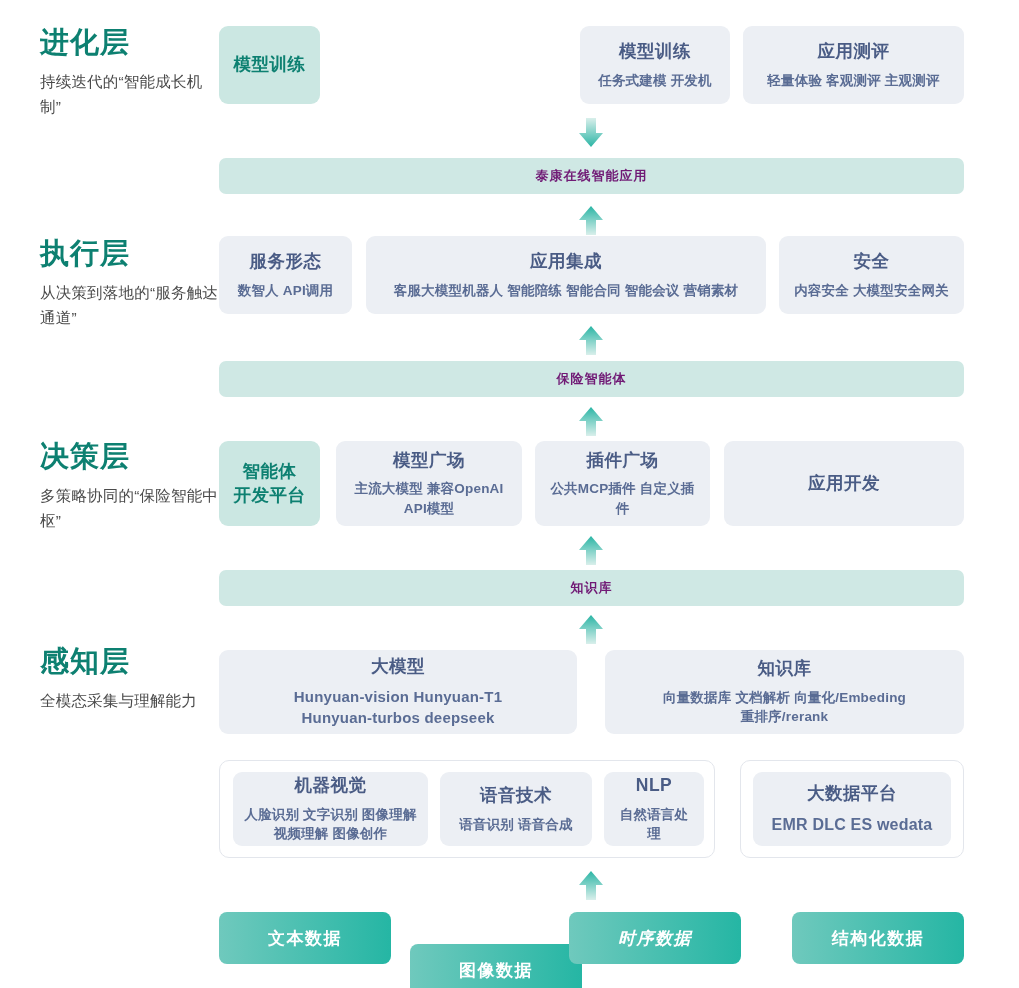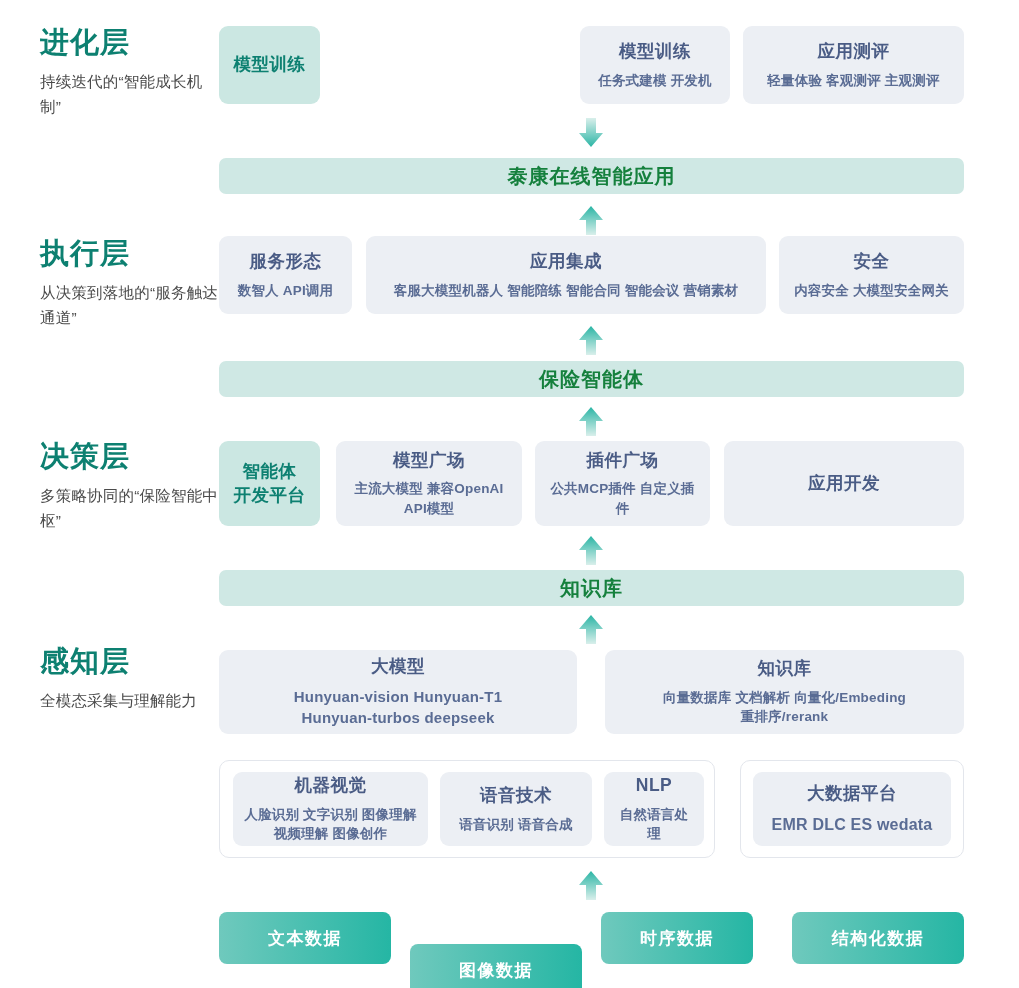--- a/index.html
+++ b/index.html
@@ -86,23 +86,23 @@
   .banner {
     position: absolute;
     left: 219px;
     width: 745px;
     height: 36px;
     background: #cfe8e4;
     border-radius: 7px;
     display: flex;
     align-items: center;
     justify-content: center;
-    font-size: 20px;
-    font-weight: bold;
-    color: #15803d;
+    font-size: 13px;
+    font-weight: bold;
+    color: #701a75;
     letter-spacing: 1px;
   }
 
   
   .arrow {
     position: absolute;
     width: 26px;
     height: 30px;
   }
   .arrow svg { display: block; width: 26px; height: 30px; }
@@ -339,20 +339,20 @@
       <path d="M13 1 L25 15 H18 V30 H8 V15 H1 Z" fill="url(#gup6)"></path>
     </svg>
   </div>
 
   <div class="chip" style="left:219px; top:912px; width:172px;">
     <span>文本数据</span>
   </div>
   <div class="chip" style="left:410px; top:944px; width:172px;">
     <span>图像数据</span>
   </div>
-  <div class="chip" style="left:601px; top:912px; width:152px;">
+  <div class="chip" style="left:569px; top:912px; width:172px;font-style:italic;">
     <span>时序数据</span>
   </div>
   <div class="chip" style="left:792px; top:912px; width:172px;">
     <span>结构化数据</span>
   </div>
 
 </div>
 
 </body></html>

